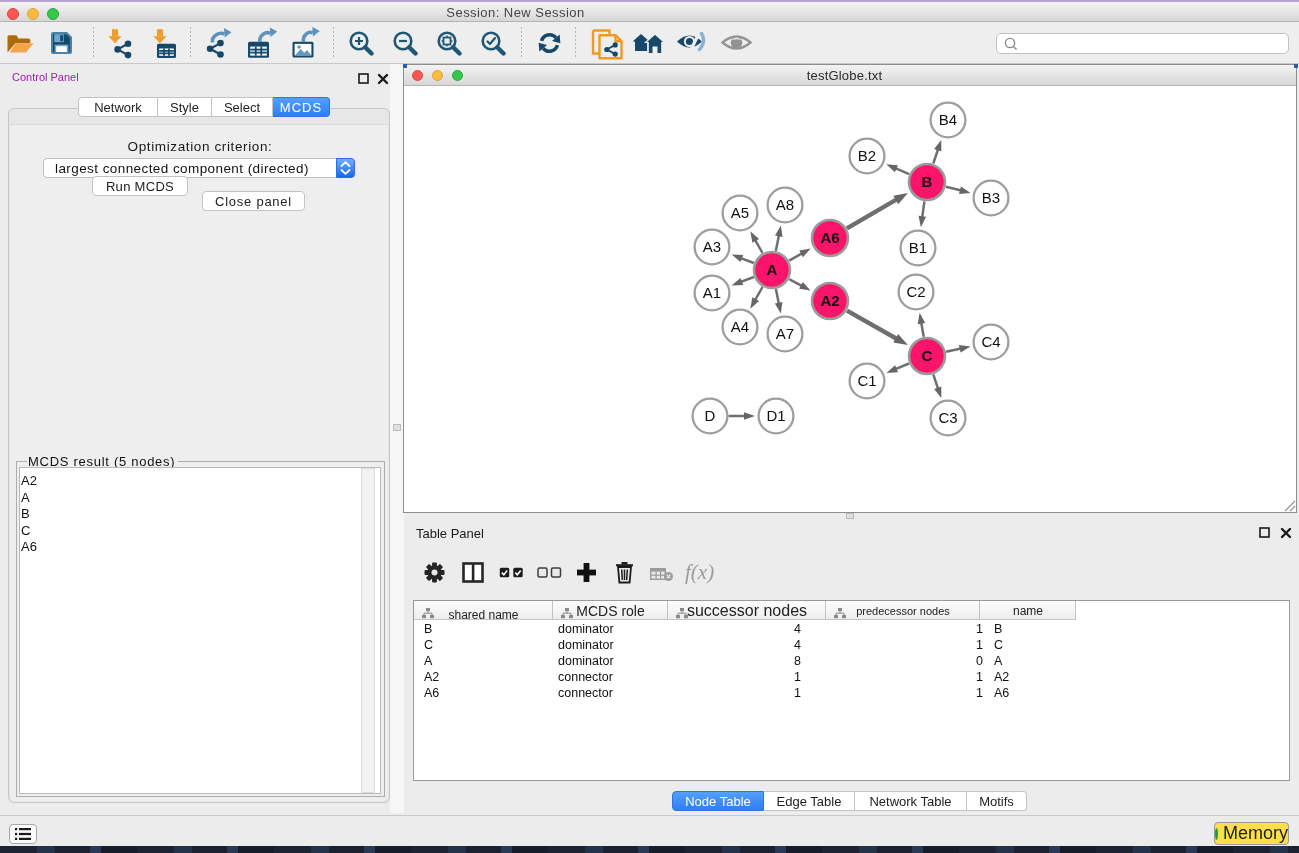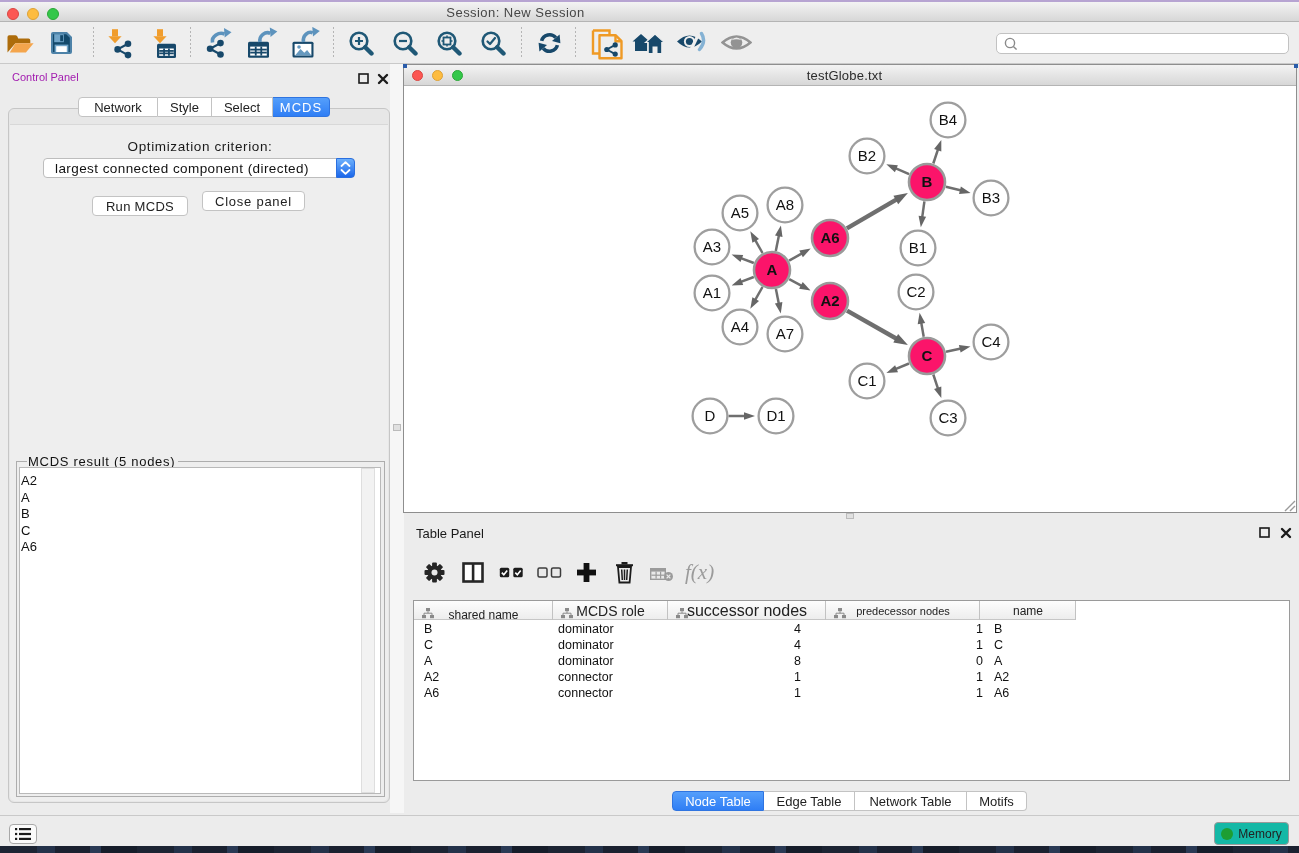--- a/index.html
+++ b/index.html
@@ -174,21 +174,21 @@
 <div class="abs" style="left:20px;top:139px;width:360px;text-align:center;font-size:13.5px;color:#1a1a1a;letter-spacing:.62px">Optimization criterion:</div>
 
 <div class="abs" style="left:43px;top:158px;width:312px;height:20px;background:#fff;border:1px solid #bdbdbd;border-radius:4px"></div>
 <div class="abs" style="left:55px;top:161px;font-size:13.5px;color:#111;letter-spacing:.42px">largest connected component (directed)</div>
 <div class="abs" style="left:336px;top:158px;width:19px;height:20px;background:linear-gradient(#6cb0fc,#1c67ea);border-radius:0 4px 4px 0;border:1px solid #2a6fe0"></div>
 <svg class="abs" style="left:339px;top:161px" width="13" height="14" viewBox="0 0 13 14">
     <path d="M2.5 5 L6.5 1.2 L10.5 5" fill="none" stroke="#fff" stroke-width="1.8" stroke-linecap="round" stroke-linejoin="round"></path>
     <path d="M2.5 9 L6.5 12.8 L10.5 9" fill="none" stroke="#fff" stroke-width="1.8" stroke-linecap="round" stroke-linejoin="round"></path>
   </svg>
 
-<div class="btn" style="left:92px;top:196px;width:96px;height:20px;letter-spacing:.3px">Run MCDS</div>
+<div class="btn" style="left:92px;top:176px;width:96px;height:20px;letter-spacing:.3px">Run MCDS</div>
 <div class="btn" style="left:202px;top:191px;width:103px;height:20px;letter-spacing:.75px">Close panel</div>
 
 <fieldset class="abs" style="left:16px;top:454px;width:369px;height:343px;border:1px solid #adadad;border-radius:0;background:transparent">
 <legend style="font-size:13px;color:#111;margin-left:10px;padding:0 3px 0 1px;letter-spacing:.72px">MCDS result (5 nodes)</legend>
 </fieldset>
 <div class="abs" style="left:19px;top:467px;width:362px;height:327px;background:#fff;border:1px solid #b9b9b9"></div>
 <div class="abs" style="left:361px;top:468px;width:14px;height:325px;background:#f2f2f2;border:1px solid #dedede"></div>
 <div class="abs" style="left:21px;top:473px;font-size:13px;color:#111;line-height:16.5px">A2<br>A<br>B<br>C<br>A6</div>
 
 <div class="abs" style="left:390px;top:64px;width:14px;height:749px;background:#f6f6f6"></div>
@@ -440,18 +440,18 @@
       <g fill="#1a1a1a">
         <rect x="0" y="1" width="2.2" height="2.2"></rect>
         <rect x="4" y="1" width="12" height="2.2"></rect>
         <rect x="0" y="5.9" width="2.2" height="2.2"></rect>
         <rect x="4" y="5.9" width="12" height="2.2"></rect>
         <rect x="0" y="10.8" width="2.2" height="2.2"></rect>
         <rect x="4" y="10.8" width="12" height="2.2"></rect>
       </g>
     </svg>
 </div>
-<div class="btn wbtn" style="left:1214px;top:822px;width:75px;height:23px;border-color:#9a9a9a;background:#14b8a6;font-size:12px">
+<div class="btn wbtn" style="left:1214px;top:822px;width:75px;height:23px;border-color:#9a9a9a;background:#fde047;font-size:18px">
 <span style="width:12px;height:12px;border-radius:50%;background:#1d9e33;display:inline-block"></span>
     <span>Memory</span>
 </div>
 
 <div class="abs" style="left:0;top:846px;width:1299px;height:7px;background:repeating-linear-gradient(90deg,#1c2433 0 37px,#24324a 37px 55px,#1a2130 55px 90px,#2a3a55 90px 101px,#161d2a 101px 137px)"></div>
 
 </body></html>

